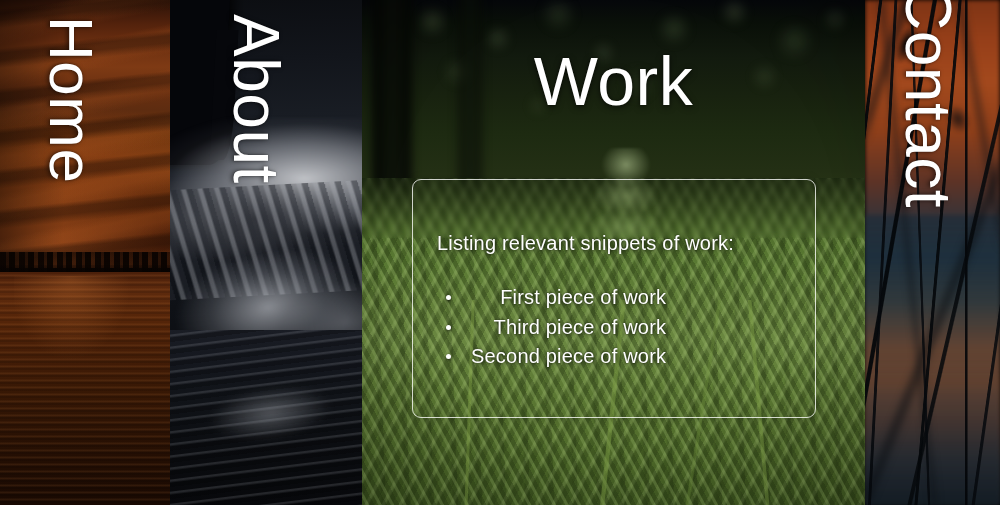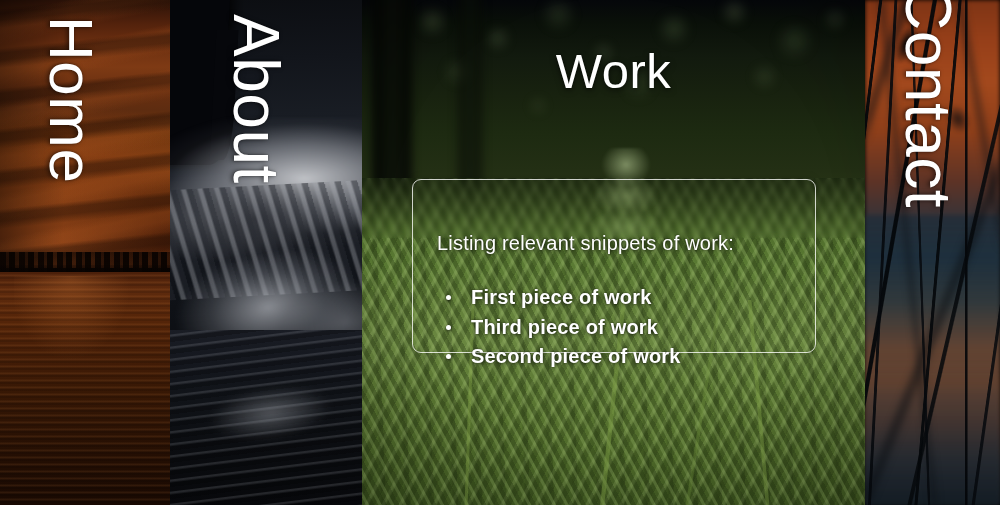--- a/index.html
+++ b/index.html
@@ -340,31 +340,31 @@
   .work-vignette {
     position:absolute; inset:0;
     background:radial-gradient(ellipse 92% 92% at 50% 44%, rgba(0,0,0,0) 48%, rgba(0,0,0,0.34) 100%);
   }
 
   .work-title {
     position:absolute;
     top:47px; left:0; width:100%;
     text-align:center;
     color:#ffffff;
-    font-size:49px;
+    font-size:68px;
     font-weight:300;
     letter-spacing:0.5px;
     line-height:1;
     text-shadow:0 2px 6px rgba(0,0,0,0.55), 0 0 3px rgba(0,0,0,0.4);
   }
 
   .work-box {
     position:absolute;
     left:50px; top:179px;
-    width:404px; height:174px;
+    width:404px; height:239px;
     border:1px solid rgba(255,255,255,0.78);
     border-radius:9px;
     box-shadow:0 0 10px rgba(0,0,0,0.18);
   }
 
   .work-lead {
     position:absolute;
     left:24px; top:52px;
     color:#ffffff;
     font-size:20px;
@@ -376,26 +376,27 @@
 
   .work-list {
     position:absolute;
     left:30px; top:103px;
     list-style:none;
   }
   .work-list li {
     position:relative;
     color:#ffffff;
     font-size:20px;
-    font-weight:700;
+    font-weight:400;
     letter-spacing:0.2px;
     line-height:29.5px;
     padding-left:28px;
     white-space:nowrap;
     text-shadow:0 1px 4px rgba(0,0,0,0.6), 0 0 2px rgba(0,0,0,0.45);
+    text-align:right;
   }
   .work-list li .bullet {
     position:absolute;
     left:3px; top:12px;
     width:5px; height:5px;
     border-radius:50%;
     background:#ffffff;
     box-shadow:0 1px 3px rgba(0,0,0,0.6);
   }
 

